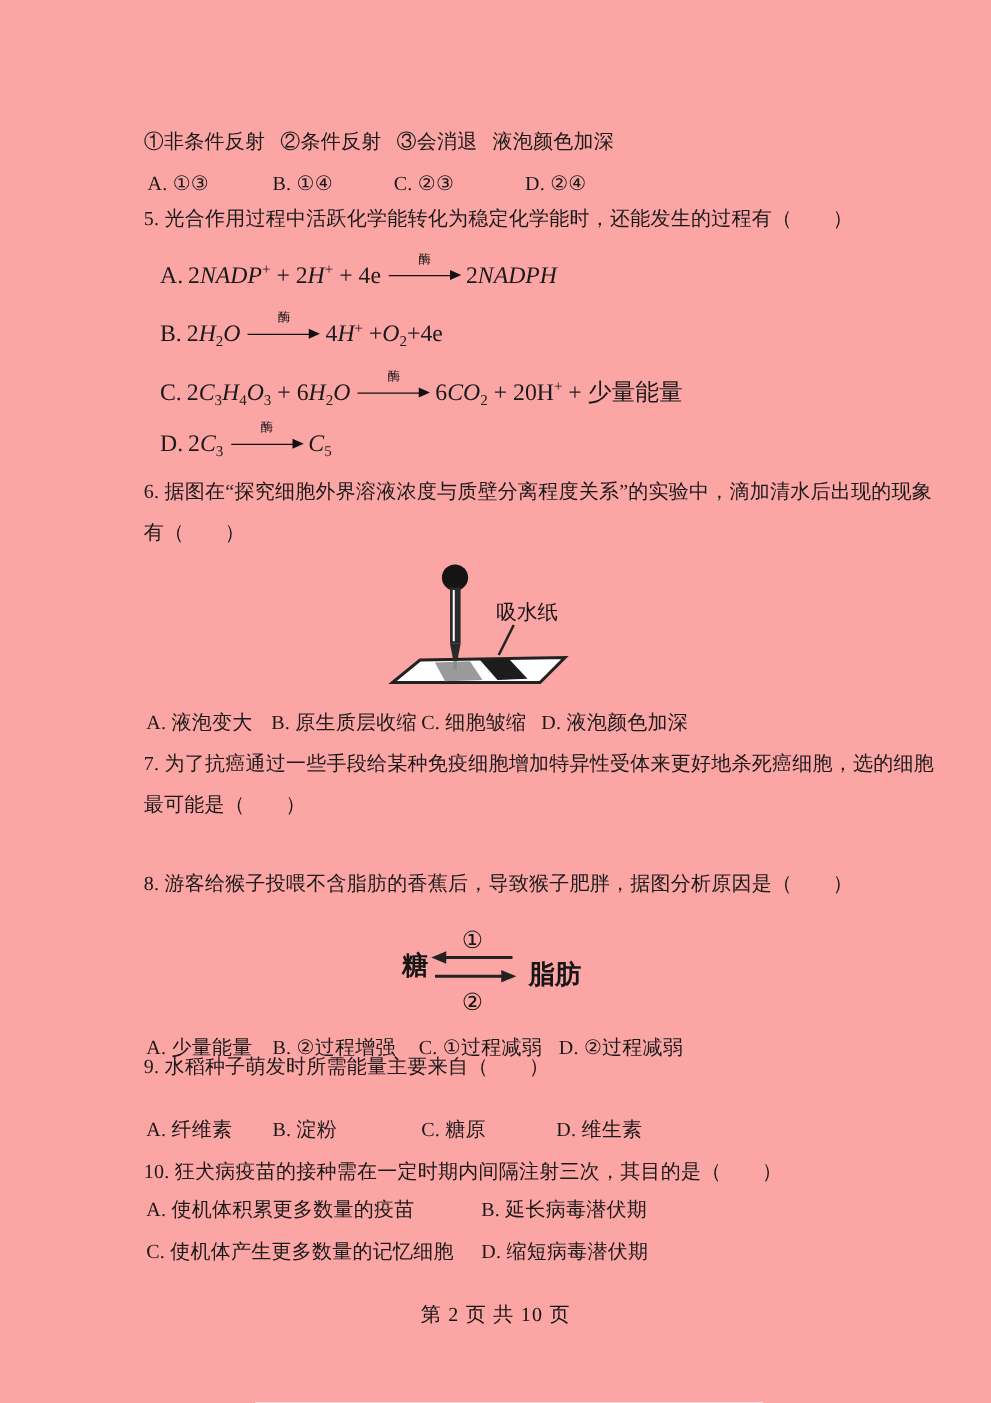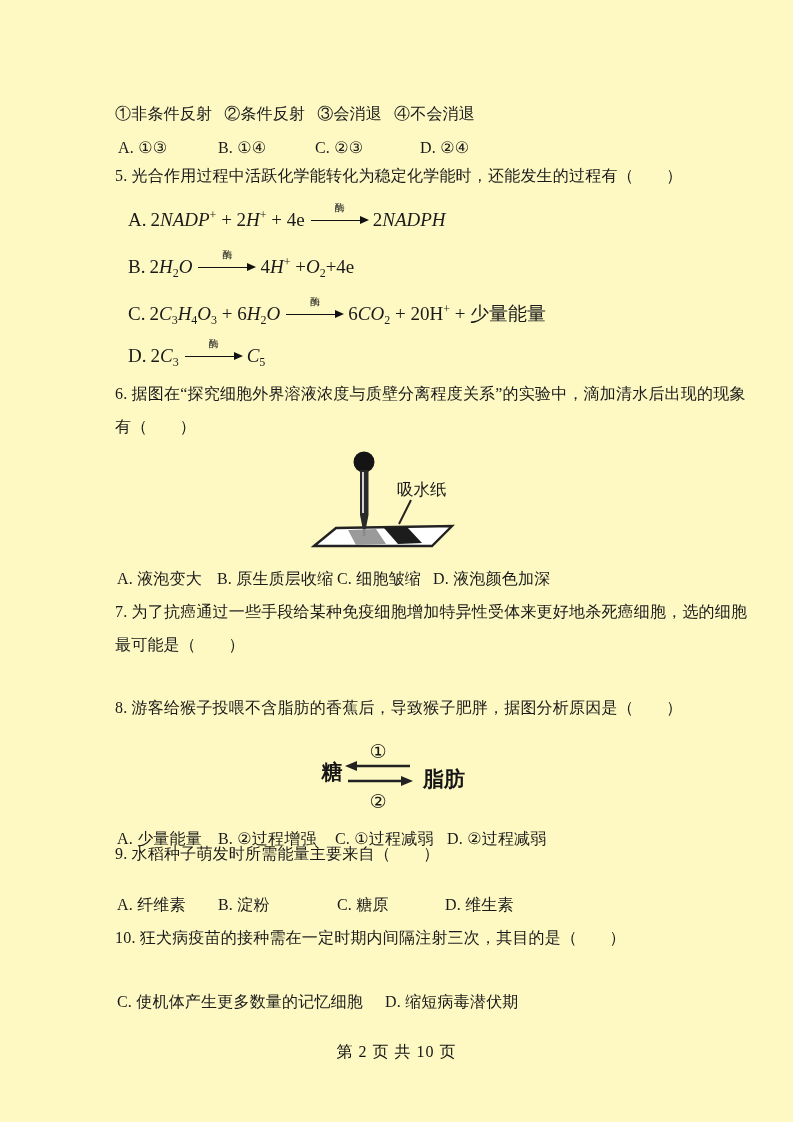--- a/index.html
+++ b/index.html
@@ -1,20 +1,20 @@
 <!DOCTYPE html>
 <html><head>
 <meta charset="utf-8">
 <style>
   html, body { margin: 0; padding: 0; background: #ffffff; }
   .page {
     position: relative;
     width: 793px;
     height: 1122px;
-    background: #fef9c3;
+    background: #fca5a5;
     font-family: "Liberation Serif", "DejaVu Serif", serif;
     color: #1a1a1a;
     overflow: hidden;
   }
   .line {
     position: absolute;
     left: 115px;
     font-size: 16px;
     line-height: 22px;
     white-space: nowrap;
@@ -87,21 +87,21 @@
 </style>
 </head>
 <body>
 
 <div class="page">
 
   <div class="line items-line" style="top:103px">
     <span>①非条件反射</span>
     <span>②条件反射</span>
     <span>③会消退</span>
-    <span>④不会消退</span>
+    <span>液泡颜色加深</span>
   </div>
   <div class="opt-row" style="top:137px">
     <span class="opt" style="left:3px">A. ①③</span>
     <span class="opt" style="left:103px">B. ①④</span>
     <span class="opt" style="left:200px">C. ②③</span>
     <span class="opt" style="left:305px">D. ②④</span>
   </div>
 
   <div class="line" style="top:165px">5. 光合作用过程中活跃化学能转化为稳定化学能时，还能发生的过程有（　　）</div>
 
@@ -177,20 +177,24 @@
 
   <div class="line" style="top:843px">9. 水稻种子萌发时所需能量主要来自（　　）</div>
   <div class="opt-row" style="top:894px">
     <span class="opt" style="left:2px">A. 纤维素</span>
     <span class="opt" style="left:103px">B. 淀粉</span>
     <span class="opt" style="left:222px">C. 糖原</span>
     <span class="opt" style="left:330px">D. 维生素</span>
   </div>
 
   <div class="line" style="top:927px">10. 狂犬病疫苗的接种需在一定时期内间隔注射三次，其目的是（　　）</div>
+  <div class="opt-row" style="top:958px">
+    <span class="opt" style="left:2px">A. 使机体积累更多数量的疫苗</span>
+    <span class="opt" style="left:270px">B. 延长病毒潜伏期</span>
+  </div>
   <div class="opt-row" style="top:991px">
     <span class="opt" style="left:2px">C. 使机体产生更多数量的记忆细胞</span>
     <span class="opt" style="left:270px">D. 缩短病毒潜伏期</span>
   </div>
 
   <div class="footer">第 2 页 共 10 页</div>
 
 </div>
 
 </body></html>

